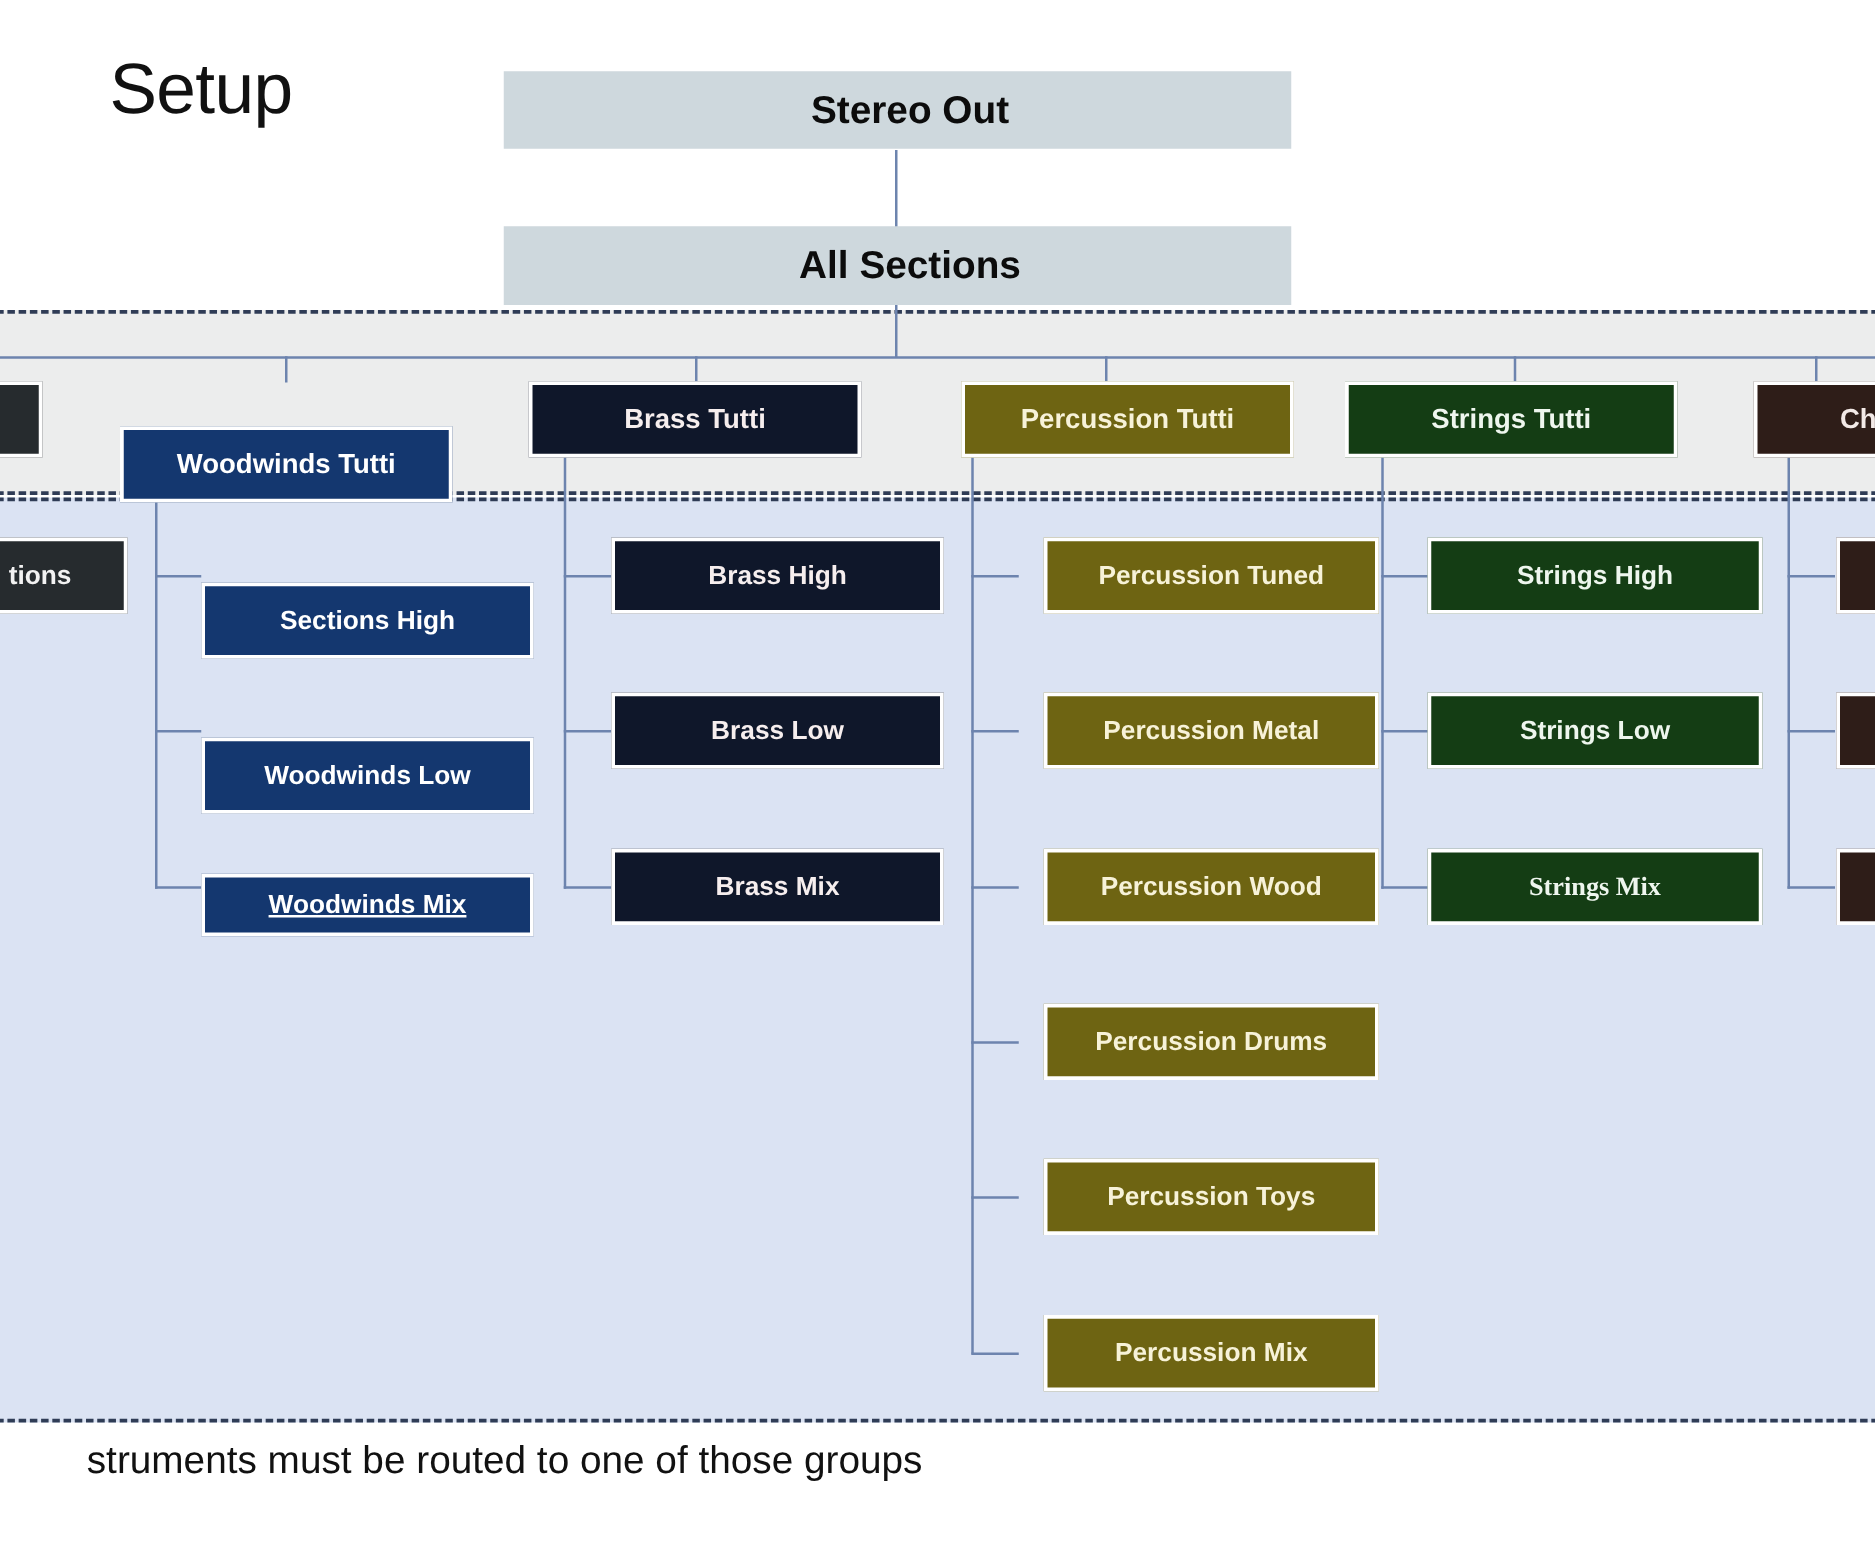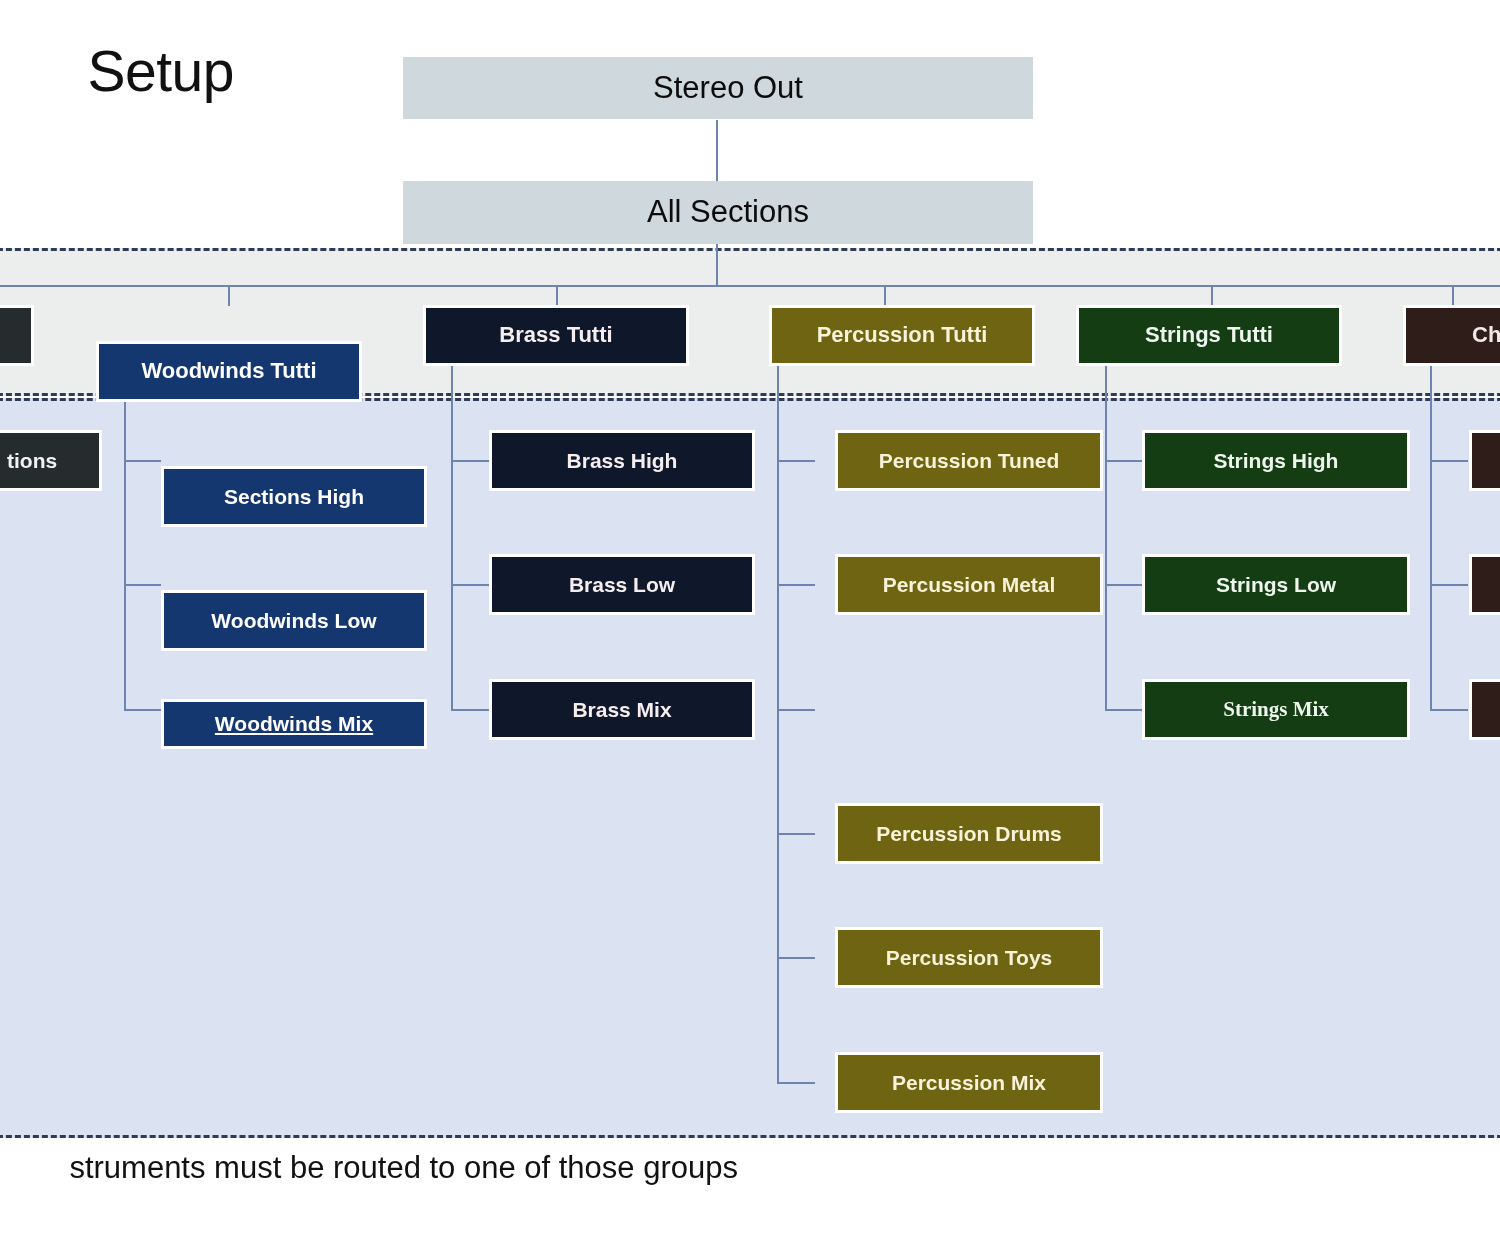--- a/index.html
+++ b/index.html
@@ -70,21 +70,21 @@
     align-items: center;
     justify-content: center;
     text-align: center;
     border: 3px solid #ffffff;
     line-height: 1.1;
   }
   .node-top {
     background: #ced8dd;
     color: #0c0c0c;
     font-size: 31px;
-    font-weight: 400;
+    font-weight: 700;
     border: none;
     padding-left: 20px;
   }
   .node-tutti {
     font-size: 22px;
     font-weight: 700;
   }
   .node-sub {
     font-size: 21px;
     font-weight: 700;
@@ -236,20 +236,23 @@
   </div>
 
   <div class="node node-sub c-blue" style="left:161px; top:663px; width:266px; height:50px;text-decoration:underline;">
     <span>Woodwinds Mix</span>
   </div>
 
   <div class="node node-sub c-red" style="left:489px; top:679px; width:266px; height:61px;">
     <span>Brass Mix</span>
   </div>
 
+  <div class="node node-sub c-olive" style="left:815px; top:679px; width:268px; height:61px;">
+    <span>Percussion Wood</span>
+  </div>
 
   <div class="node node-sub c-green" style="left:1142px; top:679px; width:268px; height:61px;font-family:Liberation Serif, serif;">
     <span>Strings Mix</span>
   </div>
 
   <div class="node node-sub c-brown" style="left:1469px; top:679px; width:268px; height:61px;">
     <span></span>
   </div>
 
   <div class="node node-sub c-olive" style="left:815px; top:803px; width:268px; height:61px;">

